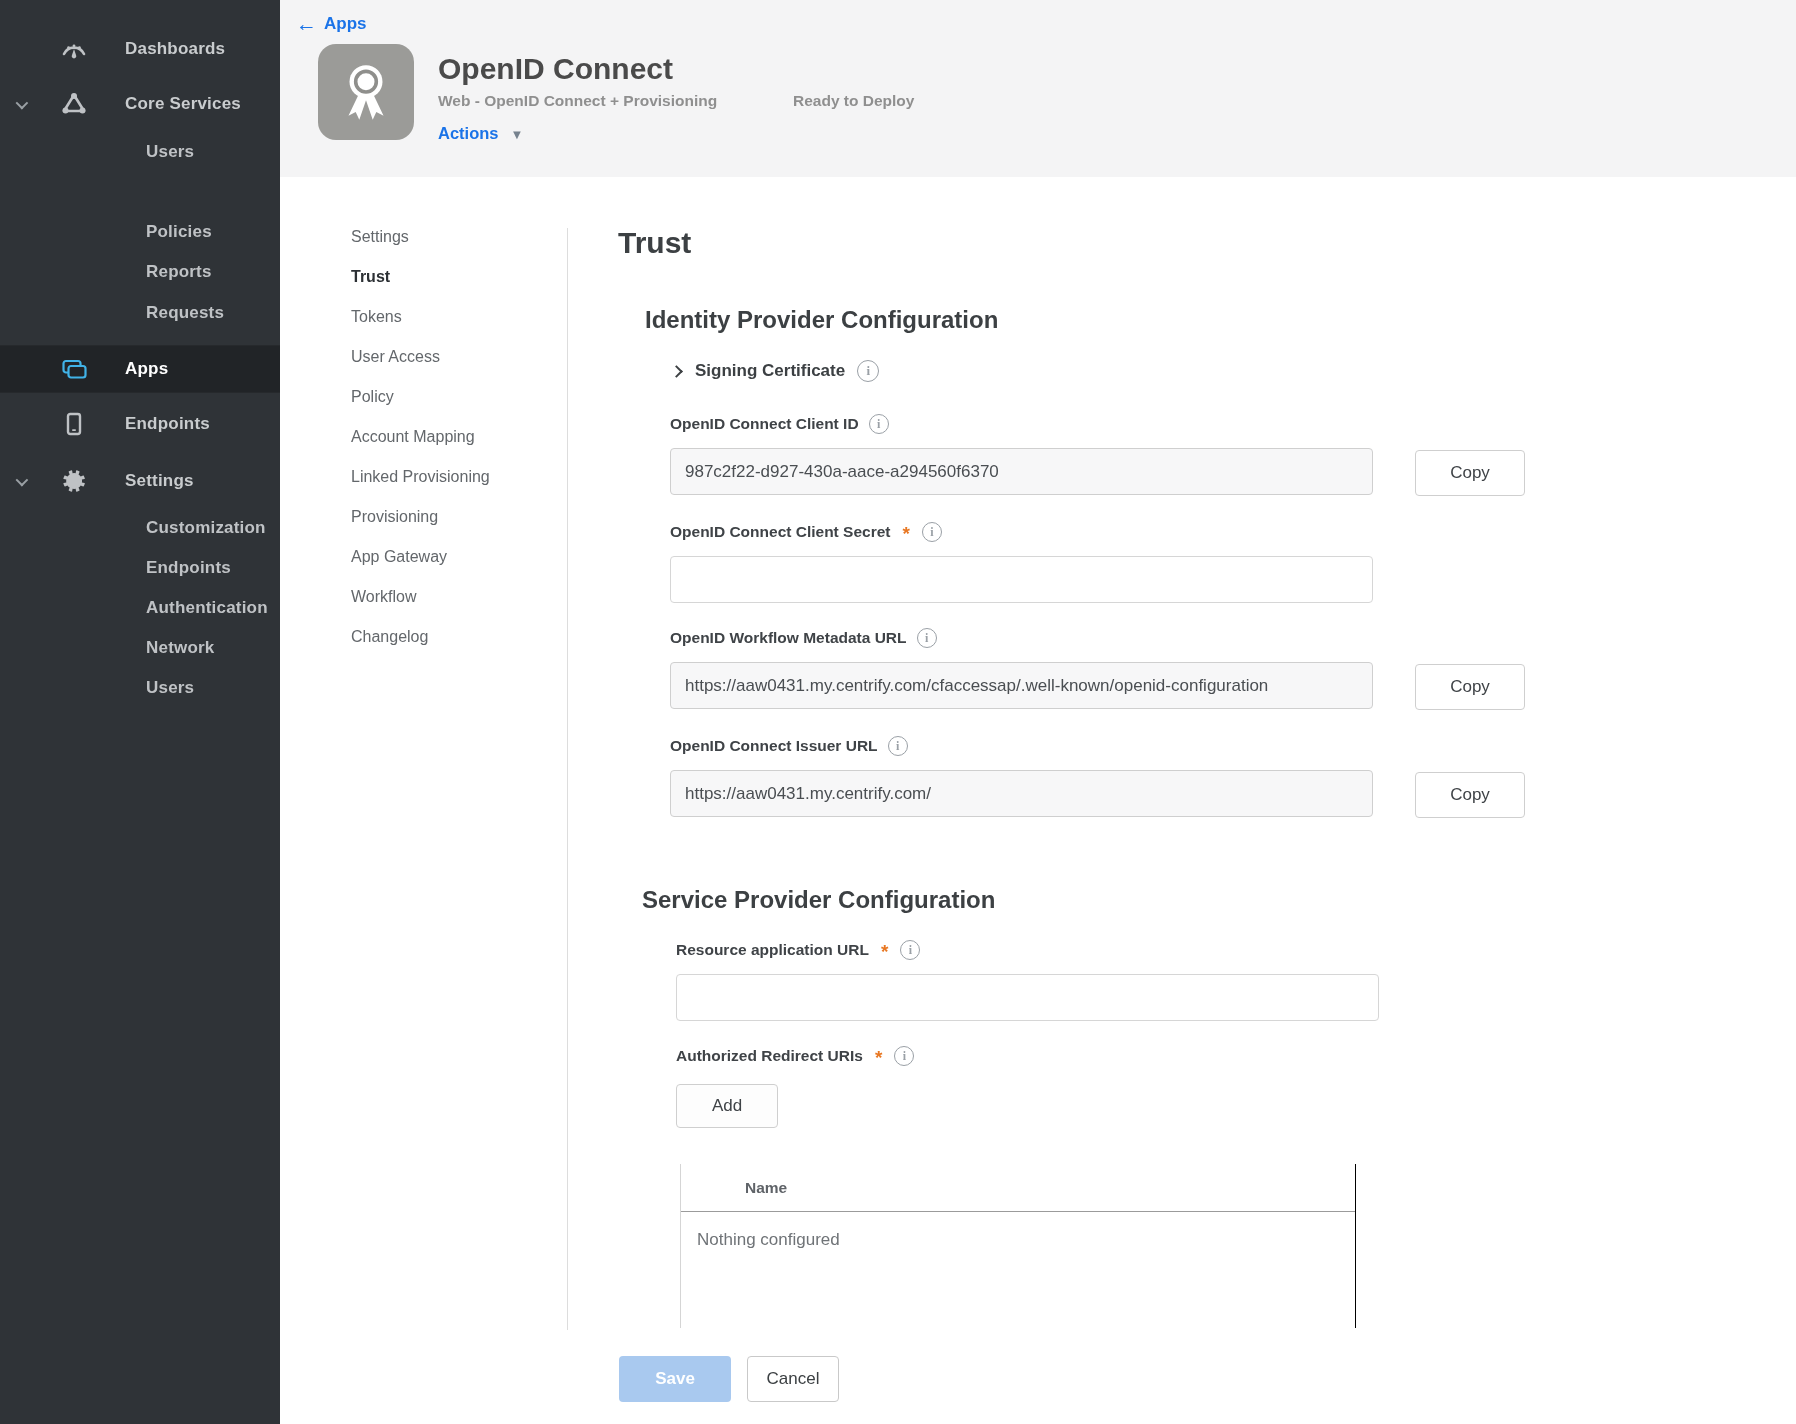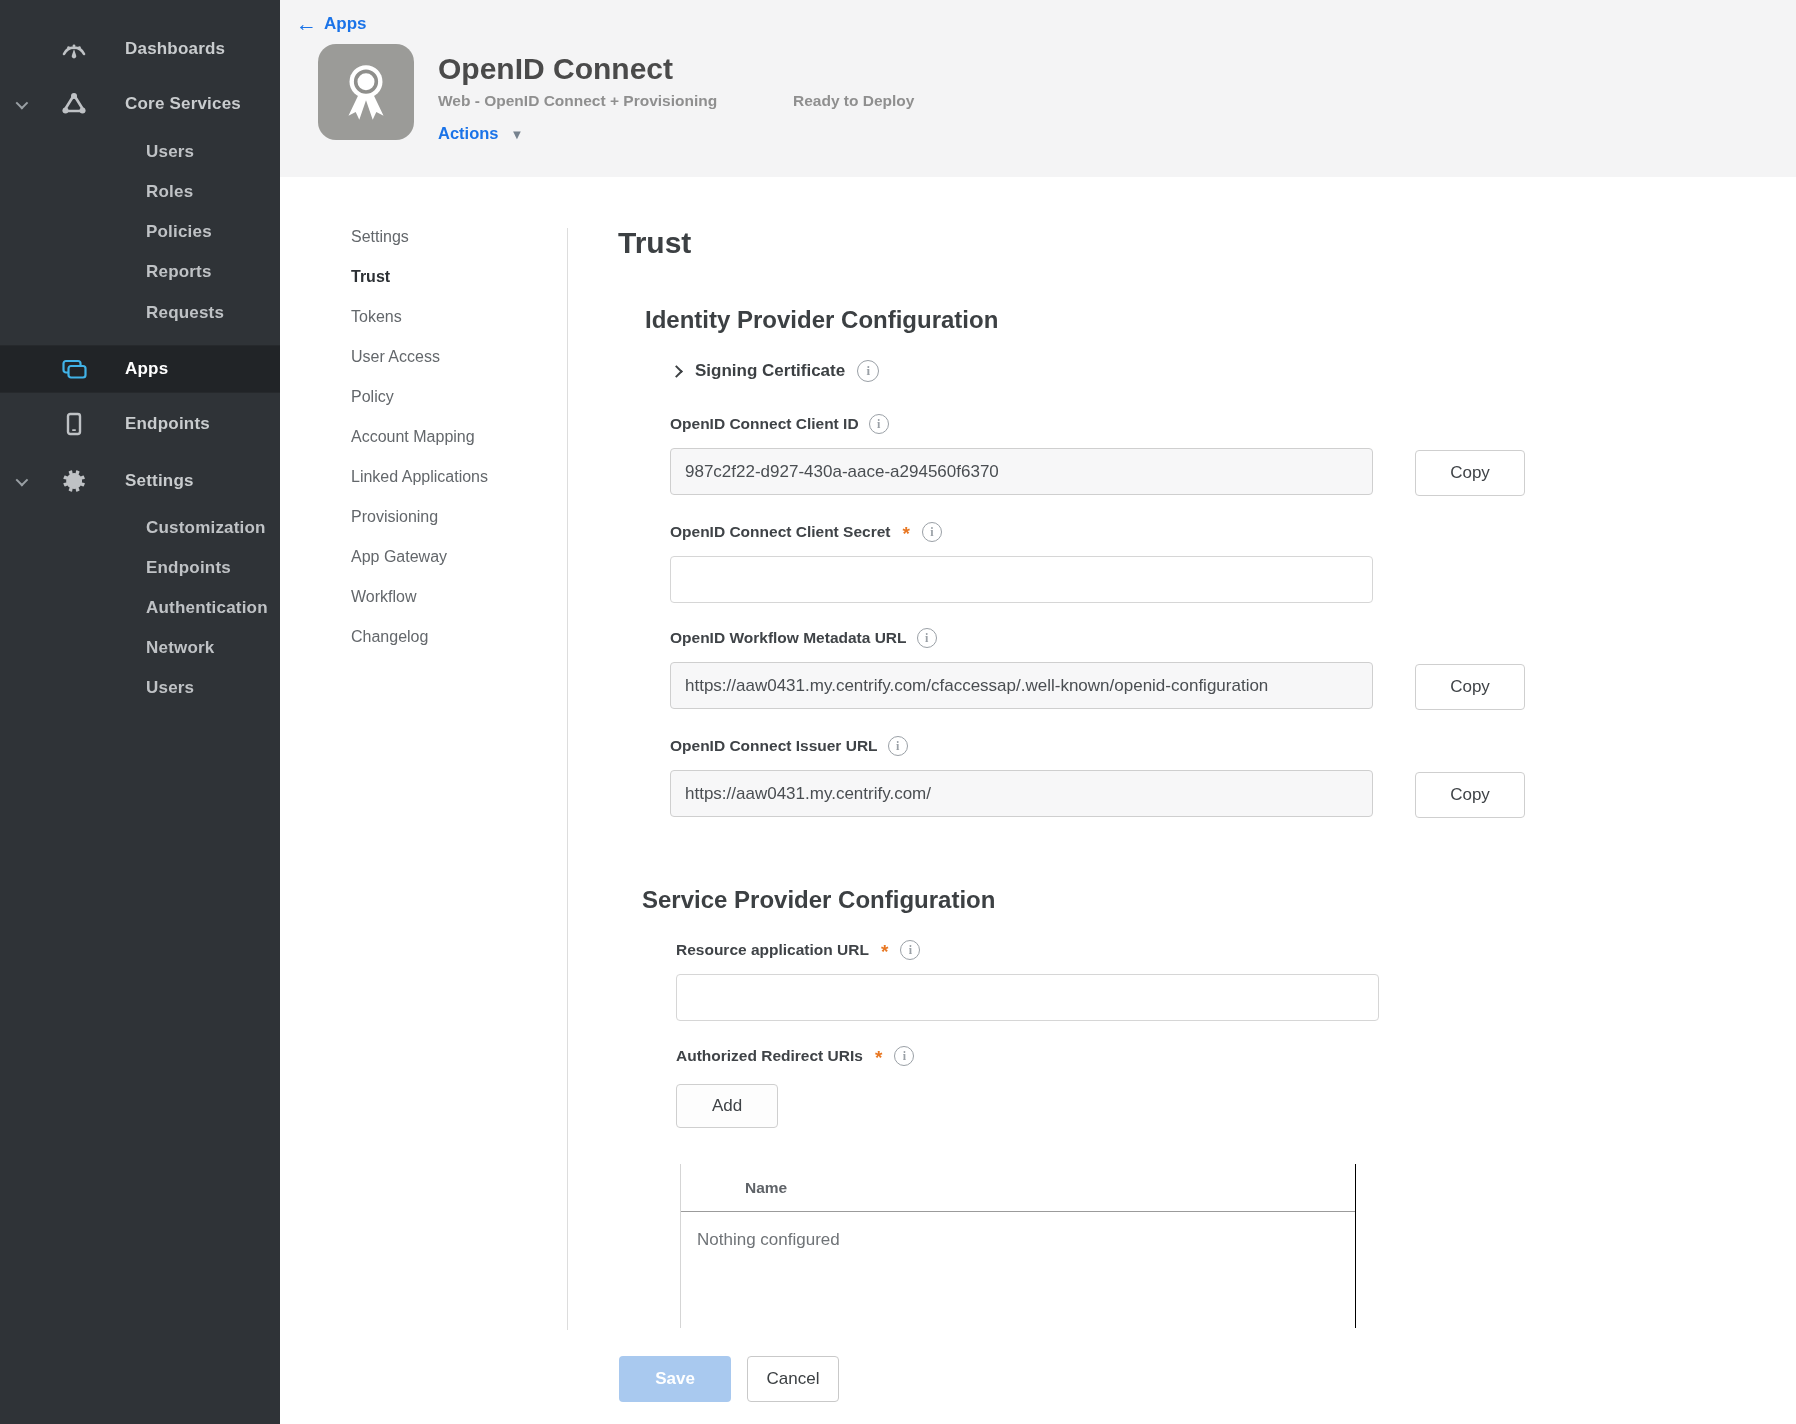--- a/index.html
+++ b/index.html
@@ -87,23 +87,20 @@
             <circle cx="14" cy="5" r="3" fill="#bfc2c5"></circle>
             <circle cx="5.5" cy="19.5" r="3" fill="#bfc2c5"></circle>
             <circle cx="22.5" cy="19.5" r="3" fill="#bfc2c5"></circle>
           </svg>
       </span>
       <span class="side-label">Core Services</span>
     </div>
     <div class="side-row sub" style="top:132px">
         <span class="side-label">Users</span>
       </div>
-    <div class="side-row sub" style="top:172px">
-        <span class="side-label">Roles</span>
-      </div>
     <div class="side-row sub" style="top:212px">
         <span class="side-label">Policies</span>
       </div>
     <div class="side-row sub" style="top:252px">
         <span class="side-label">Reports</span>
       </div>
     <div class="side-row sub" style="top:293px">
         <span class="side-label">Requests</span>
       </div>
 
@@ -175,21 +172,21 @@
     </div>
   </header>
 
   <nav class="subnav">
     <div>Settings</div>
     <div class="active">Trust</div>
     <div>Tokens</div>
     <div>User Access</div>
     <div>Policy</div>
     <div>Account Mapping</div>
-    <div>Linked Applications</div>
+    <div>Linked Provisioning</div>
     <div>Provisioning</div>
     <div>App Gateway</div>
     <div>Workflow</div>
     <div>Changelog</div>
   </nav>
   <div class="vdivider"></div>
 
   <main>
     <h1 class="page-title">Trust</h1>
 

